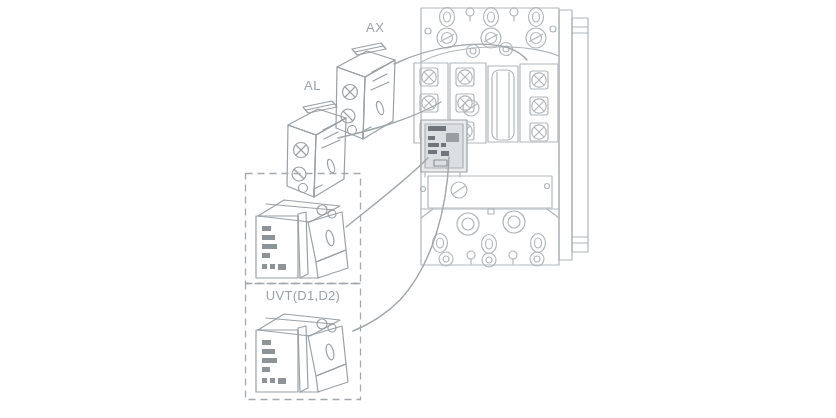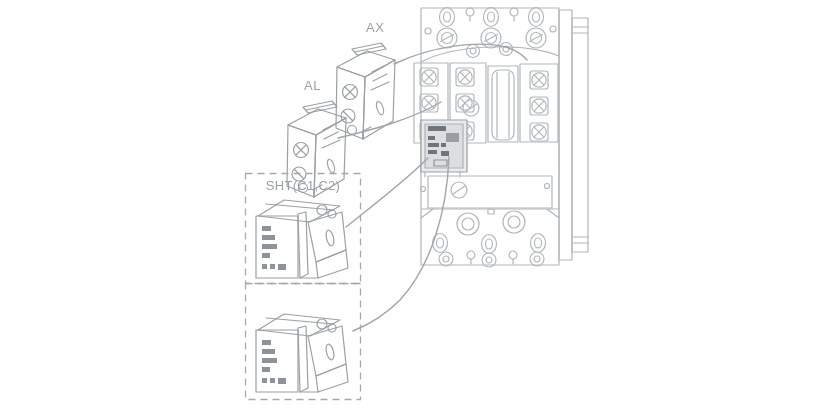--- a/index.html
+++ b/index.html
@@ -205,14 +205,14 @@
     <g fill="none" stroke="#9fa5a9" stroke-width="1.4" stroke-linecap="round">
       <path d="M394,64 C432,46 478,40 506,47 C516,50 522,54 527,60"></path>
       <path d="M338,138 C372,130 410,120 441,102"></path>
       <path d="M428,158 C404,182 372,206 346,227"></path>
       <path d="M449,157 C447,210 432,265 400,300 C384,316 368,325 353,331"></path>
     </g>
   </svg>
 
   <span class="lbl" style="left:366px;top:20px;">AX</span>
   <span class="lbl" style="left:304px;top:78px;">AL</span>
-  <span class="lbl small boxlbl" style="left:245px;top:178px;">SHT(C1,C2)</span>
+  <span class="lbl small boxlbl" style="left:245px;top:288px;">UVT(D1,D2)</span>
 </div>
 
 </body></html>

